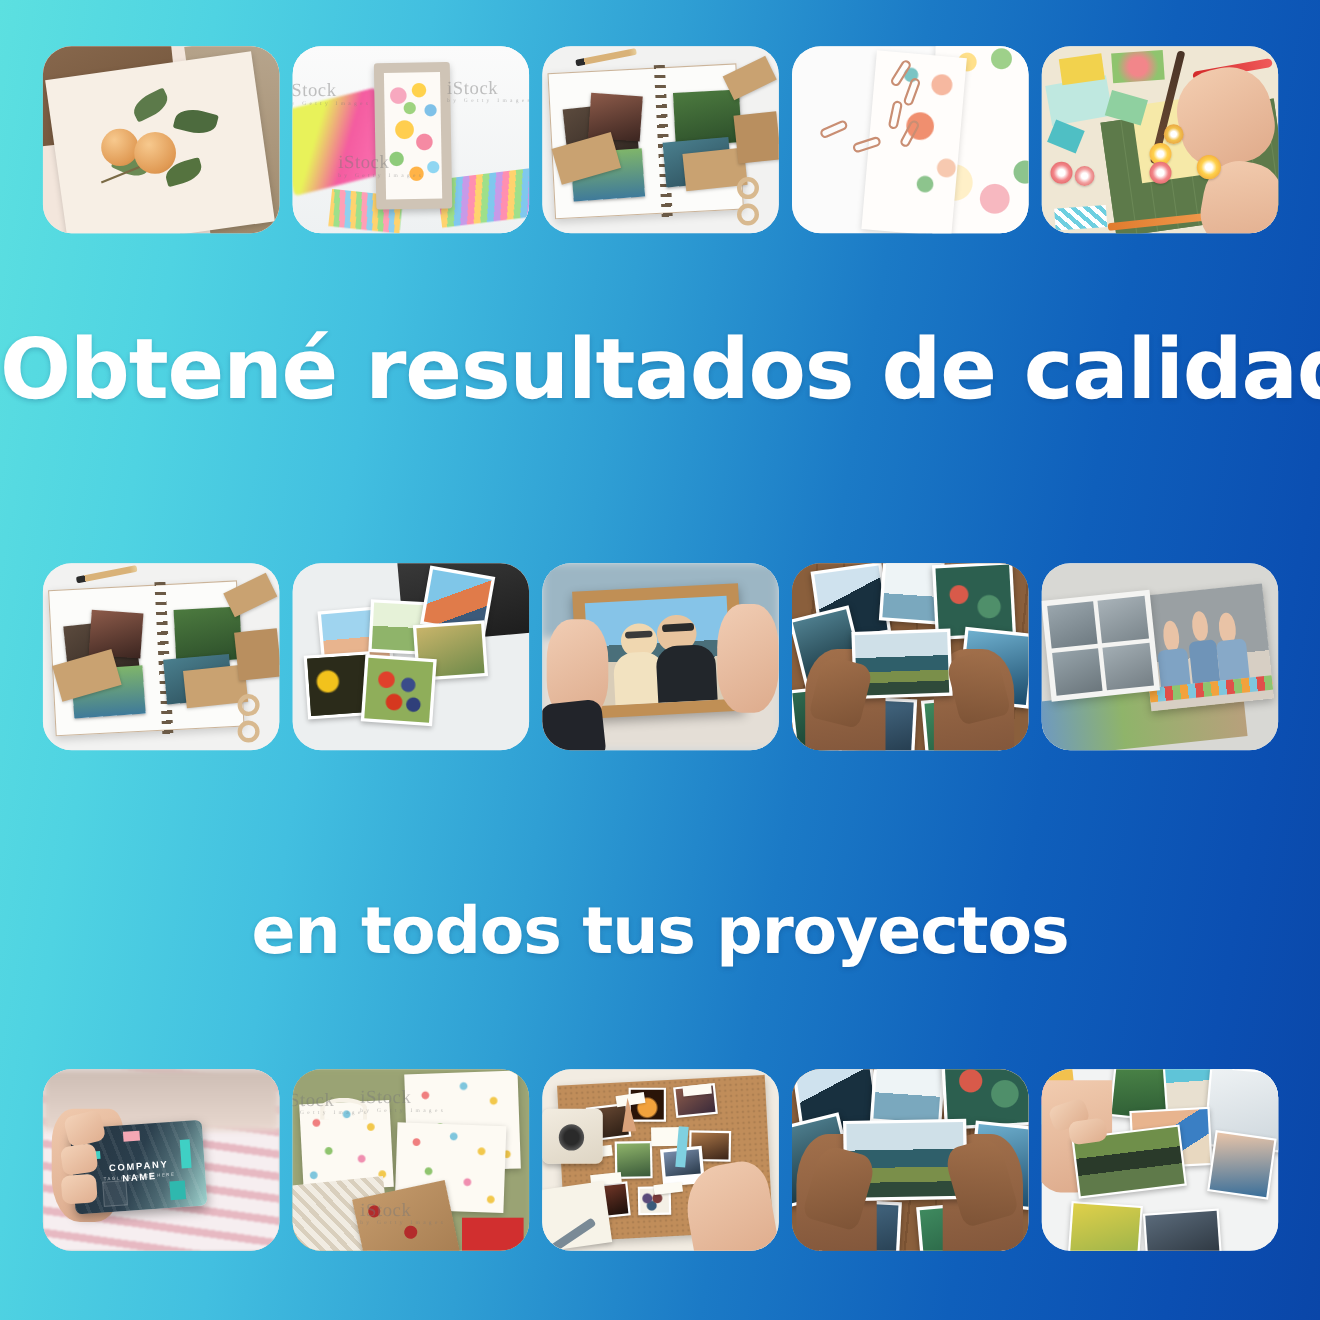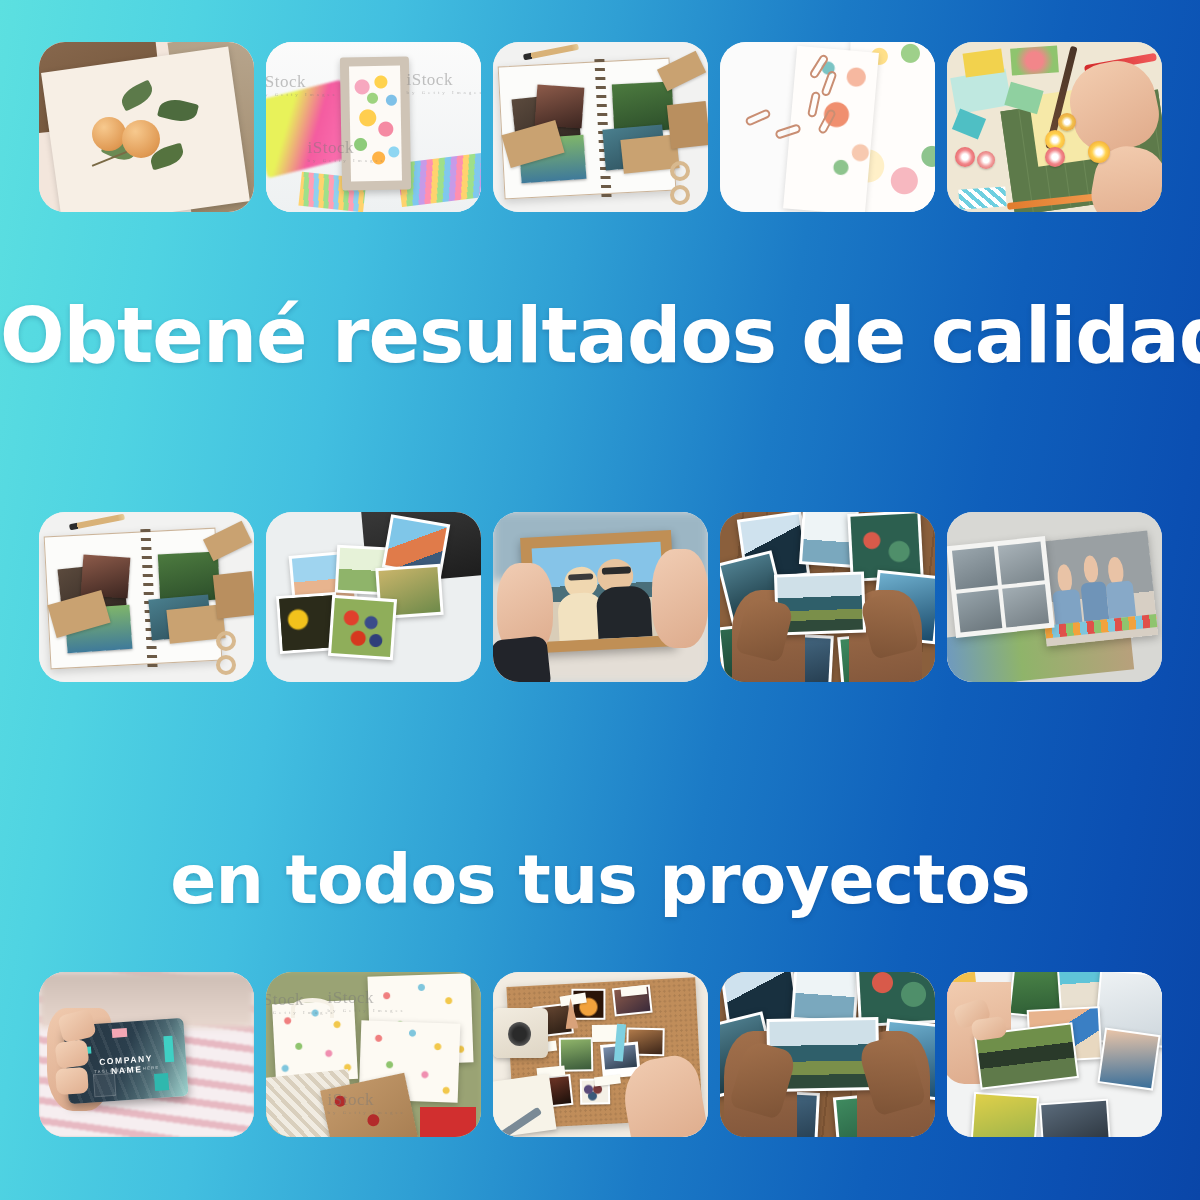--- a/index.html
+++ b/index.html
@@ -353,21 +353,21 @@
   .headline {
     position:absolute; left:0; width:1200px; text-align:center;
     color:#ffffff;
     font-family:"DejaVu Sans", sans-serif;
     font-weight:700;
     letter-spacing:-1px;
     text-shadow:0 2px 5px rgba(0,40,90,.22);
     white-space:nowrap;
   }
   .headline-1 { top:292px; font-size:76px; line-height:88px; }
-  .headline-2 { top:836px; font-size:68px; line-height:88px; }
+  .headline-2 { top:802px; font-size:59px; line-height:88px; }
 </style>
 </head>
 <body>
 
 <div class="banner">
 
   <div class="photo-row row-1">
 
     <div class="tile" title="Botanical persimmon illustration on cream paper with kraft envelopes">
       <div class="scene s-botanical">

